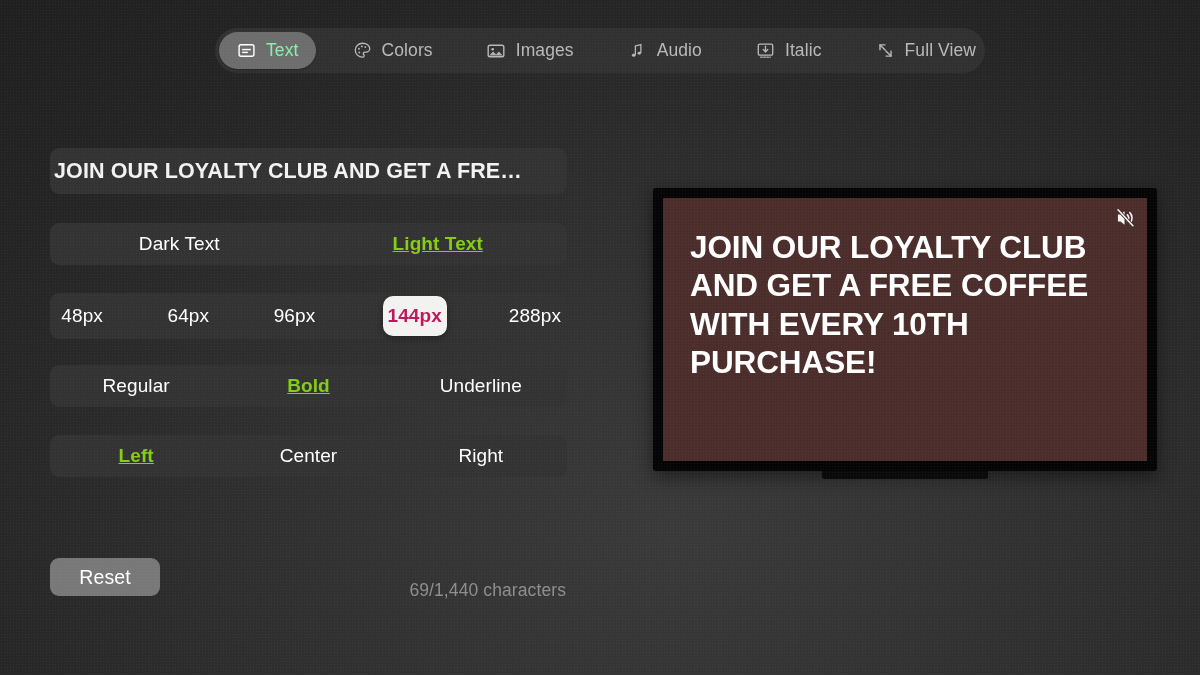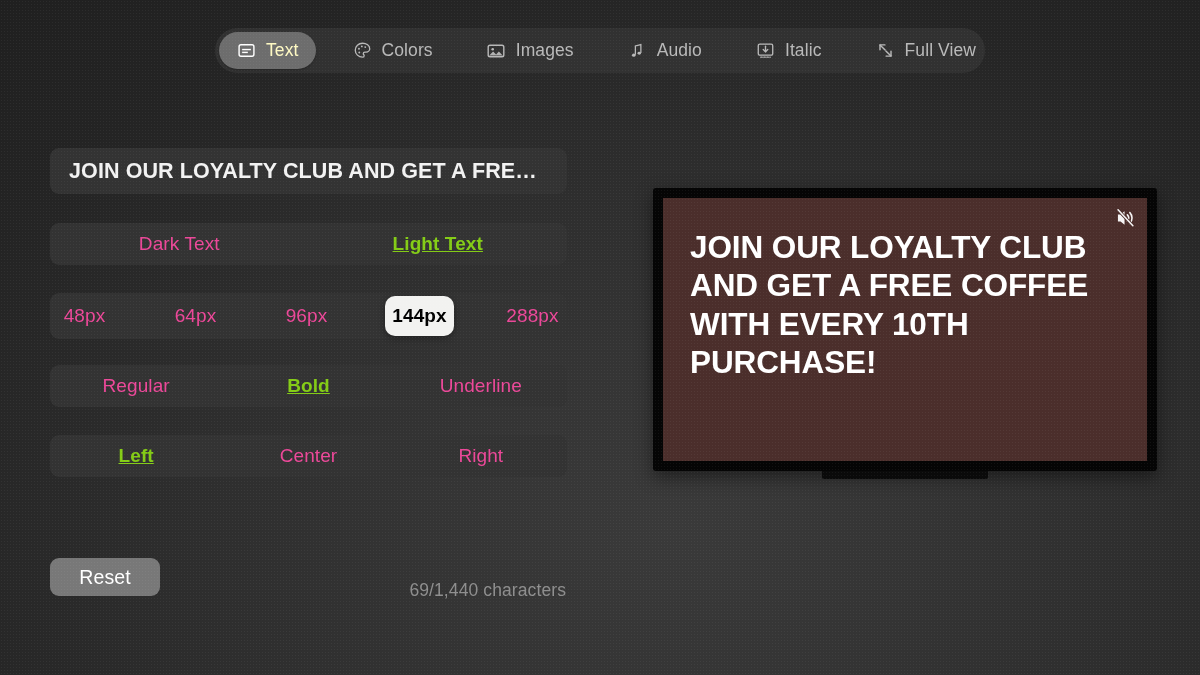--- a/index.html
+++ b/index.html
@@ -40,36 +40,36 @@
   }
   .tab{
     display:flex; align-items:center; gap:9px;
     height:37px; padding:0 17px;
     border-radius:19px;
     color:#b9b9b9; font-size:17.5px; letter-spacing:.1px;
     white-space:nowrap; cursor:pointer;
   }
   .tab.selected{
     background:#6d6d6d;
-    color:#fef9c3;
+    color:#86efac;
     box-shadow:0 1px 2px rgba(0,0,0,.25);
   }
   .tab .ic{ display:flex; align-items:center; justify-content:center; width:21px; height:21px; flex:none; }
   .tab .ic svg{ display:block; }
   .tab-sp{ width:19px; flex:none; }
 
   
   .panel{ position:absolute; left:50px; width:517px; }
 
   .textfield{
     top:148px; height:46px;
     background:#333333;
     border-radius:9px;
     display:flex; align-items:center;
-    padding:0 19px;
+    padding:0 4px;
     overflow:hidden; cursor:text;
   }
   .textfield .val{
     color:#f2f2f2; font-size:21.5px; font-weight:700;
     letter-spacing:.1px; white-space:nowrap;
     overflow:hidden; text-overflow:ellipsis;
   }
 
   .seg{
     background:#333333;
@@ -79,30 +79,30 @@
   }
   .seg.r1{ top:223px; }
   .seg.r2{ top:293px; height:46px;gap:42px; }
   .seg.r3{ top:365px; }
   .seg.r4{ top:435px; }
 
   .segbtn{
     flex:1 1 0;
     height:100%;
     display:flex; align-items:center; justify-content:center;
-    color:#ec4899; font-size:19px; letter-spacing:.1px;
+    color:#ffffff; font-size:19px; letter-spacing:.1px;
     cursor:pointer; border-radius:8px;
     white-space:nowrap;
   }
   .segbtn.active{ color:#84cc16; font-weight:700;text-decoration:underline; }
   .segbtn.focused{
     background:#f2f2f0;
-    color:#000000; font-weight:700;
+    color:#be185d; font-weight:700;
     border-radius:10px;
-    height:40px; margin:0 2px;
+    height:40px; margin:0 14px;
     box-shadow:0 2px 6px rgba(0,0,0,.38);
   }
 
   
   .resetbtn{
     position:absolute; left:50px; top:558px;
     width:110px; height:38px;
     background:#787878;
     border-radius:9px;
     display:flex; align-items:center; justify-content:center;

